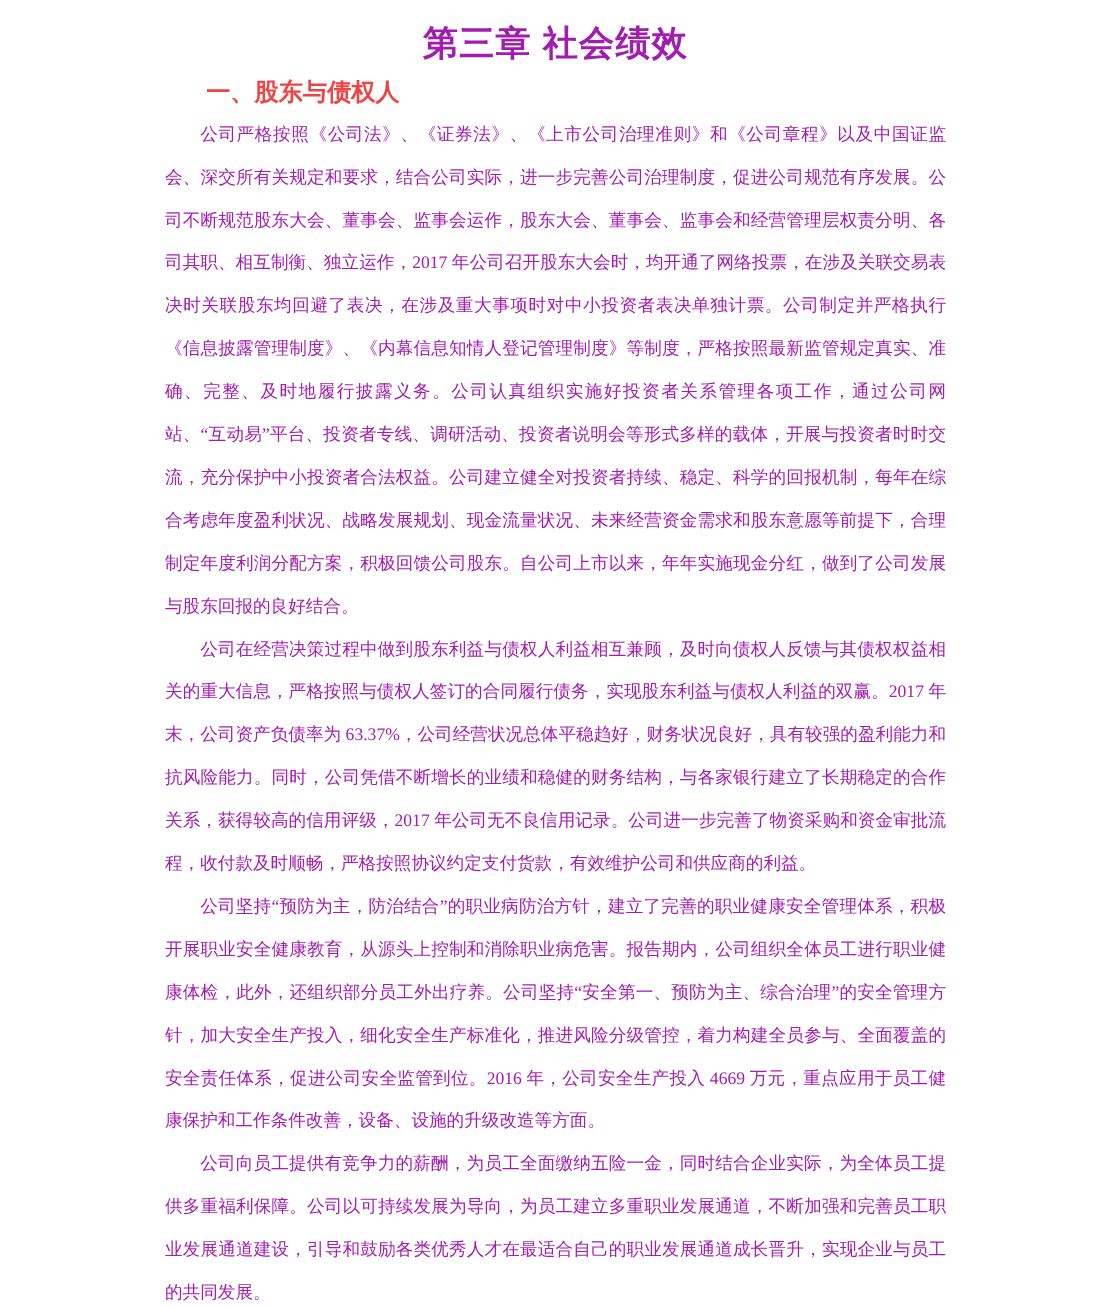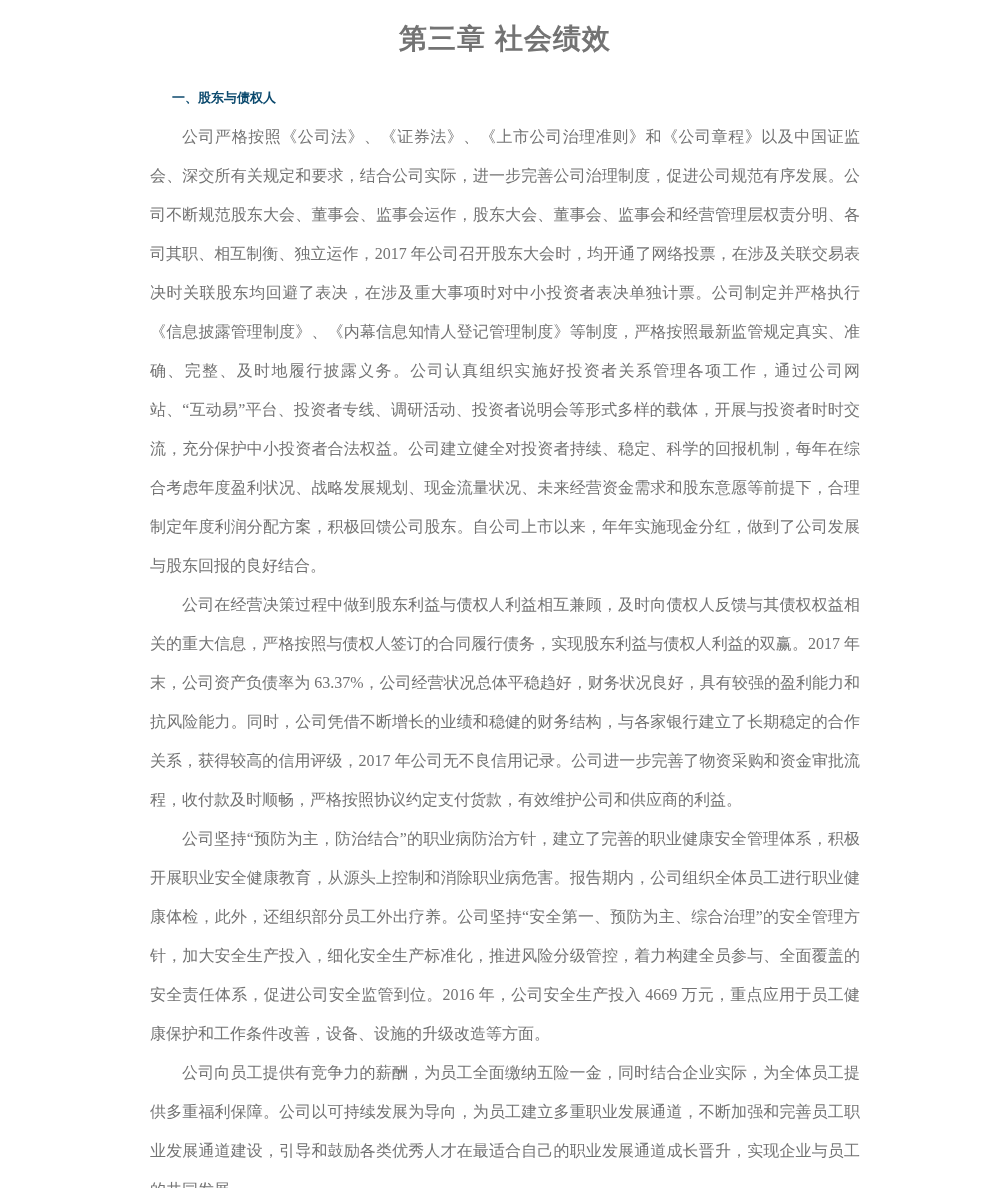--- a/index.html
+++ b/index.html
@@ -13,41 +13,41 @@
       height: 1188px;
       margin: 0 auto;
       background: #ffffff;
       box-sizing: border-box;
       padding: 22px 140px 0 150px;
       overflow: hidden;
       color: #111111;
     }
     .doc-title {
       font-family: "Liberation Sans", "DejaVu Sans", sans-serif;
-      font-size: 28px;
+      font-size: 32px;
       font-weight: bold;
       text-align: center;
-      color: #737373;
-      margin: 0 0 22px 0;
+      color: #a21caf;
+      margin: 0 0 8px 0;
       line-height: 34px;
       letter-spacing: 1px;
     }
     .sec-heading {
       font-family: "Liberation Sans", "DejaVu Sans", sans-serif;
-      font-size: 13px;
+      font-size: 22px;
       font-weight: bold;
-      color: #0c4a6e;
+      color: #ef4444;
       margin: 0;
       line-height: 39px;
       text-indent: 1.7em;
     }
     .body-para {
       font-family: "Liberation Serif", "DejaVu Serif", serif;
       font-size: 16px;
-      color: #737373;
+      color: #a21caf;
       margin: 0;
       line-height: 39px;
       text-align: justify;
       text-justify: inter-ideograph;
       text-indent: 2em;
     }
   </style>
 </head>
 <body>
 

